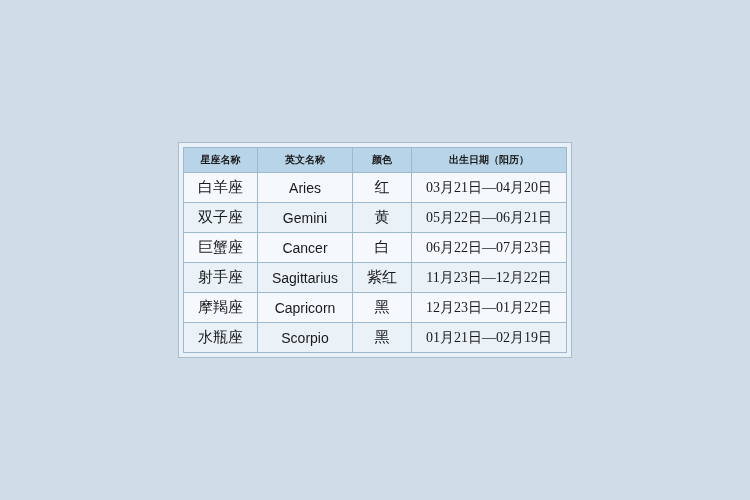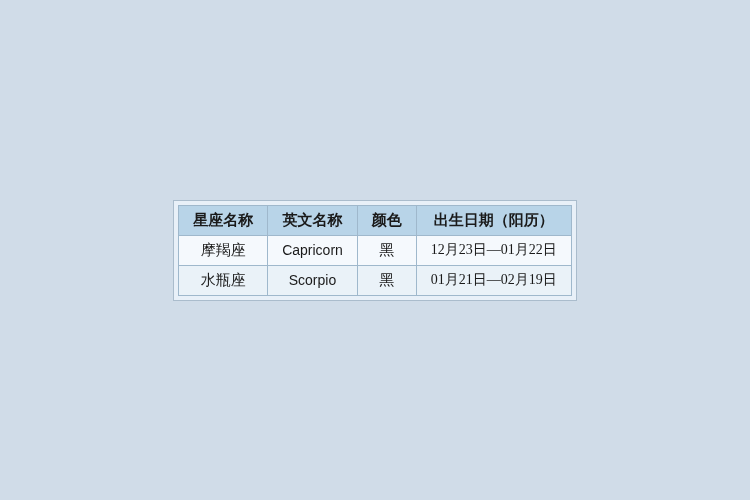--- a/index.html
+++ b/index.html
@@ -34,21 +34,21 @@
       padding: 5px 14px;
       text-align: center;
       font-size: 15px;
       color: #1a1a1a;
       white-space: nowrap;
     }
 
     thead th {
       background-color: #b8d4e8;
       font-weight: bold;
-      font-size: 15px;
+      font-size: 10px;
     }
 
     tbody tr:nth-child(odd) {
       background-color: #f5f9fd;
     }
 
     tbody tr:nth-child(even) {
       background-color: #eaf2f8;
     }
 
@@ -68,20 +68,44 @@
   <table>
     <thead>
       <tr>
         <th>星座名称</th>
         <th>英文名称</th>
         <th>颜色</th>
         <th>出生日期（阳历）</th>
       </tr>
     </thead>
     <tbody id="table-body">
+    <tr>
+          <td>白羊座</td>
+          <td>Aries</td>
+          <td>红</td>
+          <td>03月21日—04月20日</td>
+        </tr>
+        <tr>
+          <td>双子座</td>
+          <td>Gemini</td>
+          <td>黄</td>
+          <td>05月22日—06月21日</td>
+        </tr>
+        <tr>
+          <td>巨蟹座</td>
+          <td>Cancer</td>
+          <td>白</td>
+          <td>06月22日—07月23日</td>
+        </tr>
+        <tr>
+          <td>射手座</td>
+          <td>Sagittarius</td>
+          <td>紫红</td>
+          <td>11月23日—12月22日</td>
+        </tr>
         <tr>
           <td>摩羯座</td>
           <td>Capricorn</td>
           <td>黑</td>
           <td>12月23日—01月22日</td>
         </tr>
         <tr>
           <td>水瓶座</td>
           <td>Scorpio</td>
           <td>黑</td>

